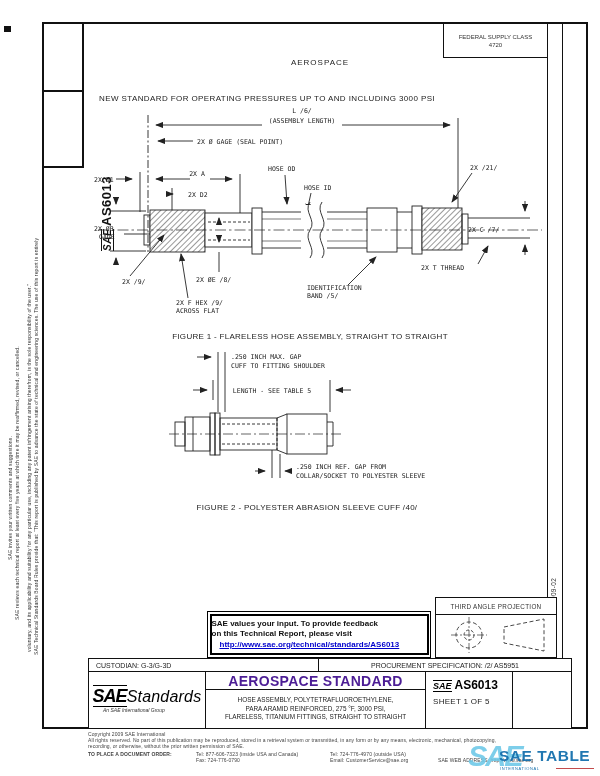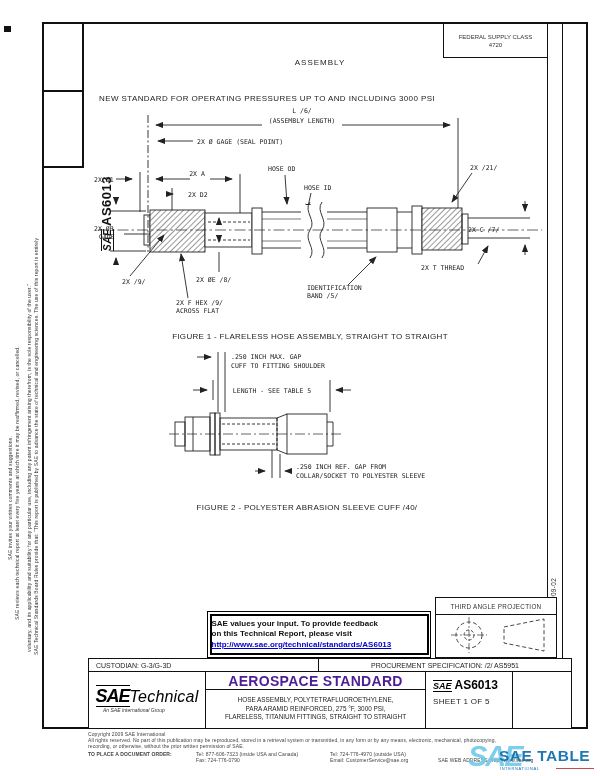--- a/index.html
+++ b/index.html
@@ -15,21 +15,21 @@
   .doc-vert .saelogo{font-style:italic;font-weight:900;font-size:10px;margin-right:3px;border-top:1px solid #111;border-bottom:1px solid #111;}
   .fsc{position:absolute;left:443px;top:24px;width:104px;height:34px;border-left:1.5px solid #111;border-bottom:1.5px solid #111;
        box-sizing:border-box;display:flex;flex-direction:column;align-items:center;justify-content:center;font-size:6px;color:#333;line-height:8px;}
   .rightcol{position:absolute;left:547px;top:22px;width:16px;height:636px;border-left:1.5px solid #111;border-right:1.5px solid #111;box-sizing:border-box;}
   .rationale{font-size:8px;letter-spacing:1px;color:#222;}
   .newstd{font-size:8px;letter-spacing:.4px;color:#222;margin-top:11px;}
   .caption{font-size:8px;letter-spacing:.3px;color:#222;text-align:center;}
   svg text{font-family:"DejaVu Sans Mono",monospace;font-size:6.5px;fill:#222;}
   .fb{position:absolute;left:207px;top:611px;width:224px;border:1px solid #000;padding:1.5px;box-sizing:border-box;background:#fff;}
   .fb-inner{border:2px solid #000;padding:3px 0;font-size:8px;font-weight:bold;line-height:10.5px;color:#111;}
-  .fb-link{color:#0000cc;}
+  .fb-link{color:#0000cc;margin-left:8px;}
   .proj{position:absolute;left:435px;top:597px;width:122px;height:61px;border:1.5px solid #111;box-sizing:border-box;background:#fff;}
   .proj-title{height:17px;border-bottom:1.5px solid #111;box-sizing:border-box;display:flex;align-items:center;justify-content:center;
       font-size:6.3px;letter-spacing:.3px;color:#333;}
   .tblock{position:absolute;left:88px;top:658px;width:484px;height:71px;box-sizing:border-box;background:#fff;}
   .trow1{display:flex;height:14px;border:1.5px solid #111;box-sizing:border-box;font-size:7px;color:#222;}
   .tc-cust{width:230px;border-right:1.5px solid #111;box-sizing:border-box;display:flex;align-items:center;padding-left:7px;}
   .tc-proc{flex:1;display:flex;align-items:center;justify-content:center;}
   .trow2{display:flex;height:57px;border:1.5px solid #111;border-top:none;box-sizing:border-box;}
   .tc-logo{width:117px;border-right:1.5px solid #111;box-sizing:border-box;display:flex;flex-direction:column;align-items:center;justify-content:center;}
   .sae-big{font-weight:900;font-style:italic;font-size:18px;letter-spacing:-1px;color:#000;line-height:18px;border-top:1.5px solid #000;border-bottom:1.5px solid #000;}
@@ -71,21 +71,21 @@
   </div>
 
   <div class="fsc">
     <div>FEDERAL SUPPLY CLASS</div>
     <div>4720</div>
   </div>
 
   <div class="rightcol"></div>
   <div class="vt" style="left:550px;top:632px;font-size:6.5px;color:#333;letter-spacing:.3px;">ISSUED 2009-02</div>
 
-  <div class="abs rationale" style="left:240px;top:58px;width:160px;text-align:center;">ASSEMBLY</div>
+  <div class="abs rationale" style="left:240px;top:58px;width:160px;text-align:center;">AEROSPACE</div>
   <div class="abs newstd" style="left:99px;top:83px;">NEW STANDARD FOR OPERATING PRESSURES UP TO AND INCLUDING 3000 PSI</div>
 
   <svg class="abs" style="left:80px;top:98px;" width="480" height="232" viewBox="0 0 480 232">
     <defs>
       <pattern id="hatch1" width="4" height="4" patternUnits="userSpaceOnUse" patternTransform="rotate(45)">
         <rect width="4" height="4" fill="#fff"></rect>
           <line x1="0" y1="0" x2="0" y2="4" stroke="#333" stroke-width="1"></line>
       </pattern>
       <marker id="ah1" markerWidth="9" markerHeight="7" refX="8" refY="3.5" orient="auto">
         <path d="M0,0 L9,3.5 L0,7 Z" fill="#222"></path>
@@ -255,21 +255,21 @@
     </svg>
   </div>
 
   <div class="tblock">
     <div class="trow1">
       <div class="tc-cust">CUSTODIAN: G-3/G-3D</div>
       <div class="tc-proc">PROCUREMENT SPECIFICATION: /2/ AS5951</div>
     </div>
     <div class="trow2">
       <div class="tc-logo">
-        <div><span class="sae-big">SAE</span><span class="aero">Technical</span></div>
+        <div><span class="sae-big">SAE</span><span class="aero">Standards</span></div>
         <div class="tagline">An SAE International Group</div>
       </div>
       <div class="tc-mid">
         <div class="astd">AEROSPACE STANDARD</div>
         <div class="astd-desc">
           <div>HOSE ASSEMBLY, POLYTETRAFLUOROETHYLENE,</div>
           <div>PARA ARAMID REINFORCED, 275 °F, 3000 PSI,</div>
           <div>FLARELESS, TITANIUM FITTINGS, STRAIGHT TO STRAIGHT</div>
         </div>
       </div>

